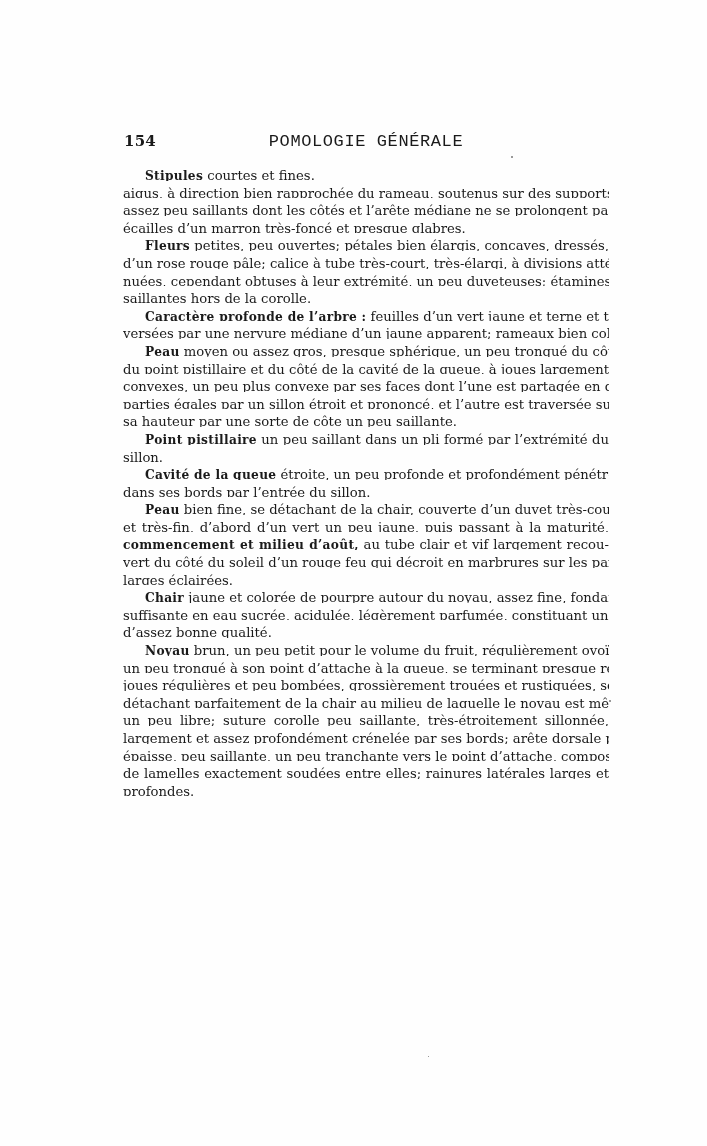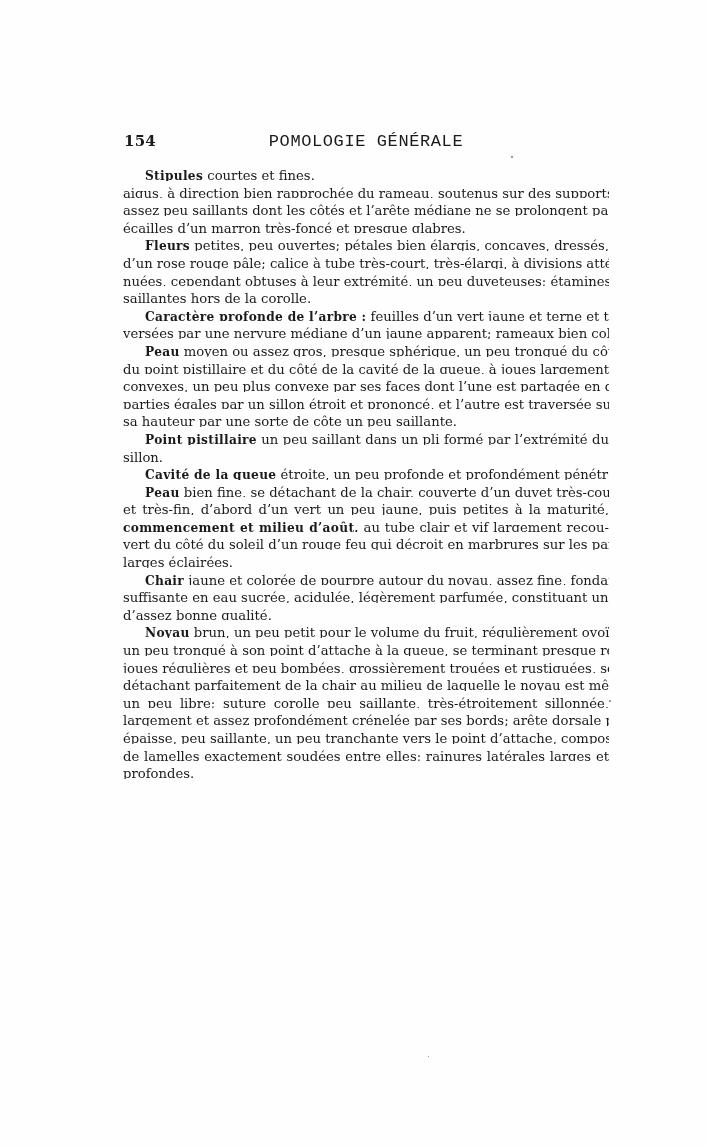--- a/index.html
+++ b/index.html
@@ -53,24 +53,25 @@
         <span class="line"><span>convexes, un peu plus convexe par ses faces dont l’une est partagée en deux</span></span>
         <span class="line"><span>parties égales par un sillon étroit et prononcé, et l’autre est traversée sur</span></span>
         <span class="line last"><span>sa hauteur par une sorte de côte un peu saillante.</span></span>
       </div>
       <div class="para">
         <span class="line first"><span class="term">Point pistillaire</span><span> un peu saillant dans un pli formé par l’extrémité du</span></span>
         <span class="line last"><span>sillon.</span></span>
       </div>
       <div class="para">
         <span class="line first"><span class="term">Cavité de la queue</span><span> étroite, un peu profonde et profondément pénétrée</span></span>
+        <span class="line last"><span>dans ses bords par l’entrée du sillon.</span></span>
       </div>
       <div class="para">
         <span class="line first"><span class="term">Peau</span><span> bien fine, se détachant de la chair, couverte d’un duvet très-court</span></span>
-        <span class="line"><span>et très-fin, d’abord d’un vert un peu jaune, puis petites à la maturité,</span></span>
+        <span class="line"><span>et très-fin, d’abord d’un vert un peu jaune, puis passant à la maturité,</span></span>
         <span class="line"><span class="term">commencement et milieu d’août,</span><span> au tube clair et vif largement recou-</span></span>
         <span class="line"><span>vert du côté du soleil d’un rouge feu qui décroit en marbrures sur les parties</span></span>
         <span class="line last"><span>larges éclairées.</span></span>
       </div>
       <div class="para">
         <span class="line first"><span class="term">Chair</span><span> jaune et colorée de pourpre autour du noyau, assez fine, fondante,</span></span>
         <span class="line"><span>suffisante en eau sucrée, acidulée, légèrement parfumée, constituant un fruit</span></span>
         <span class="line last"><span>d’assez bonne qualité.</span></span>
       </div>
       <div class="para">

